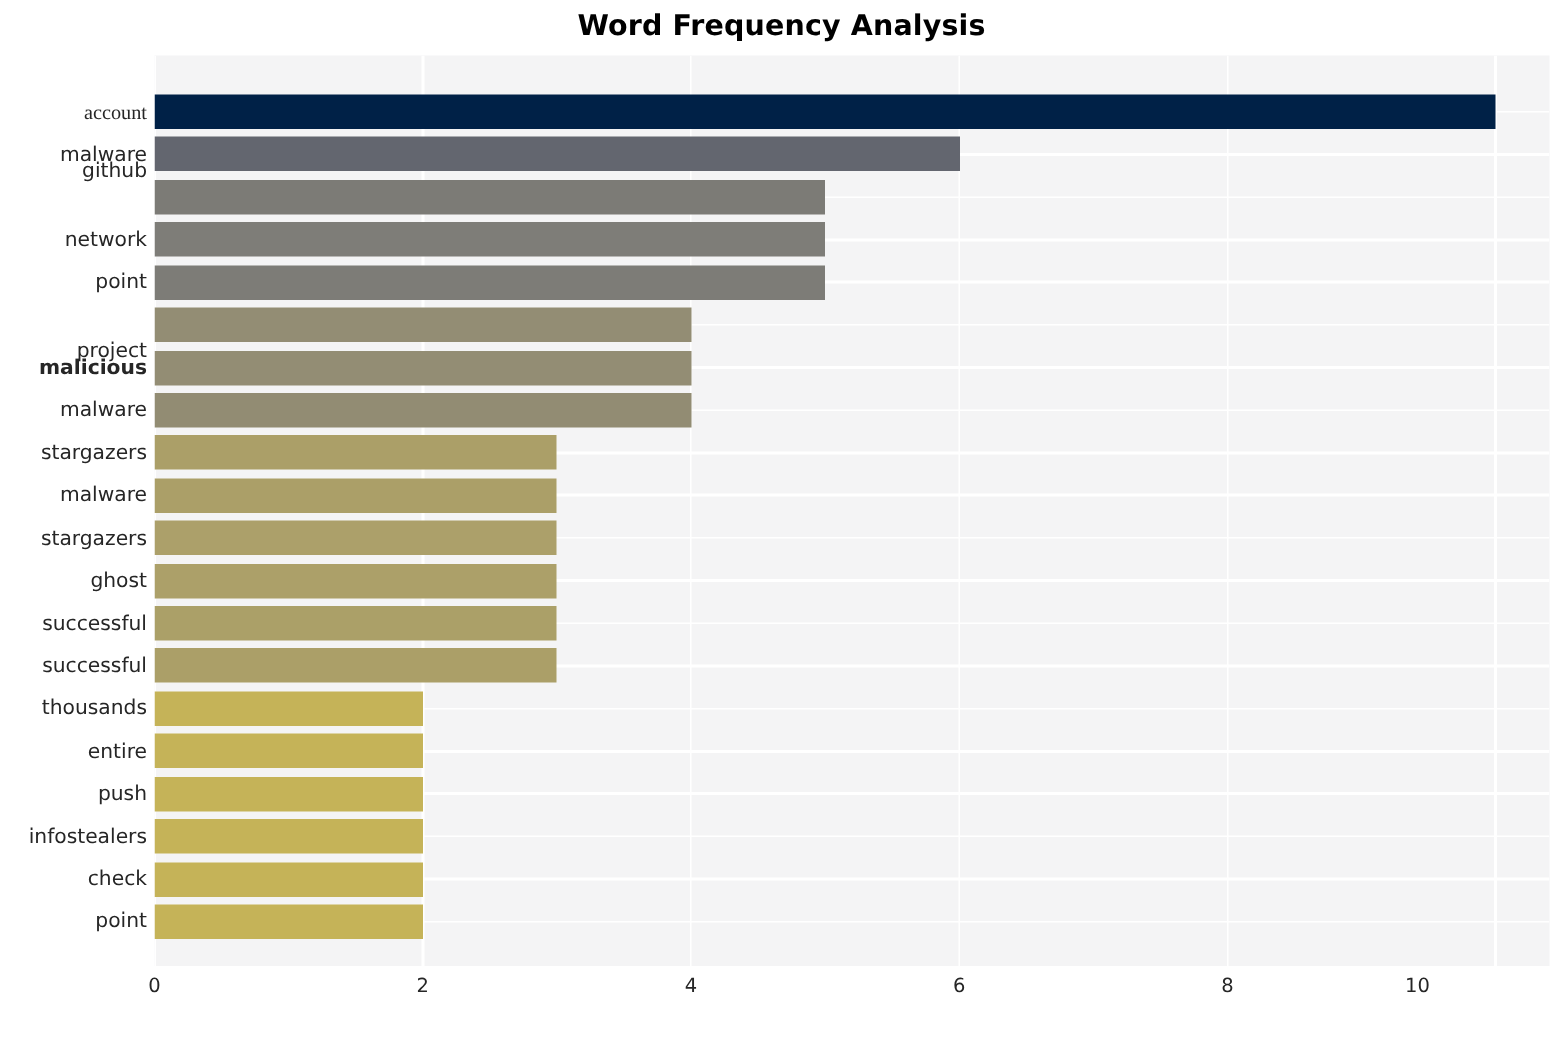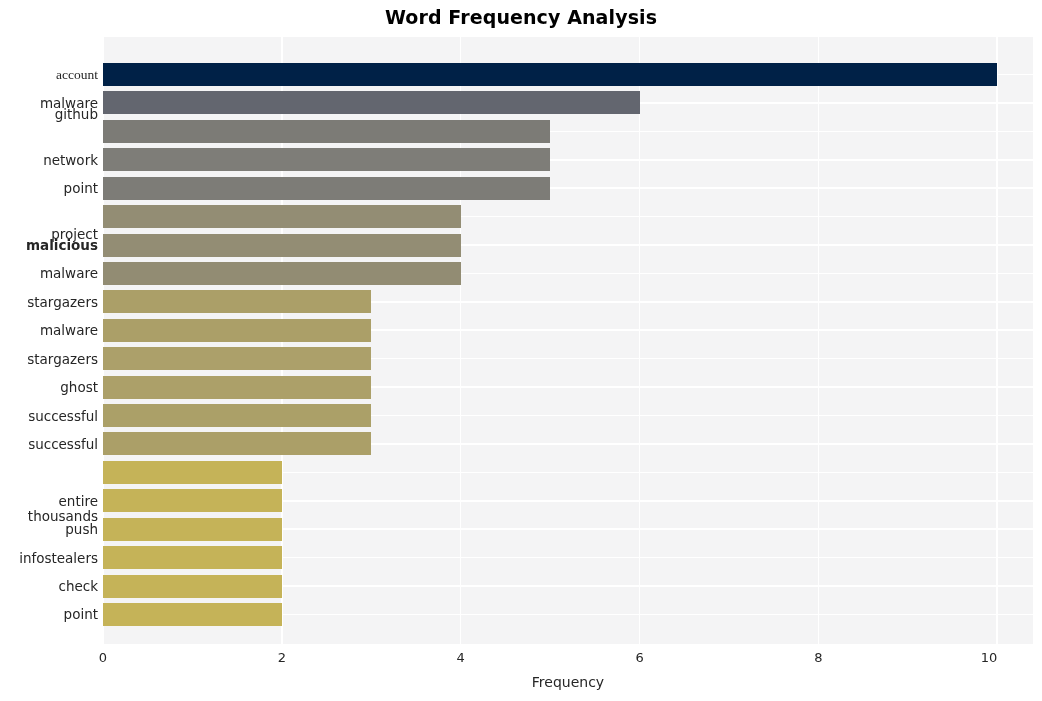--- a/index.html
+++ b/index.html
@@ -177,32 +177,31 @@
       <div class="y-tick-label" style="top: 144.18px;">point</div>
       <div class="y-tick-label" style="top: 190px;">project</div>
       <div class="y-tick-label" style="top: 201.02px; font-weight: bold;">malicious</div>
       <div class="y-tick-label" style="top: 229.44px;">malware</div>
       <div class="y-tick-label" style="top: 257.86px;">stargazers</div>
       <div class="y-tick-label" style="top: 286.28px;">malware</div>
       <div class="y-tick-label" style="top: 314.7px;">stargazers</div>
       <div class="y-tick-label" style="top: 343.12px; margin-left: 28px;">ghost</div>
       <div class="y-tick-label" style="top: 371.54px;">successful</div>
       <div class="y-tick-label" style="top: 399.96px;">successful</div>
-      <div class="y-tick-label" style="top: 428.38px; margin-top: 44px;">thousands</div>
+      <div class="y-tick-label" style="top: 428.38px;">thousands</div>
       <div class="y-tick-label" style="top: 456.8px;">entire</div>
       <div class="y-tick-label" style="top: 485.22px;">push</div>
       <div class="y-tick-label" style="top: 513.64px;">infostealers</div>
       <div class="y-tick-label" style="top: 542.06px;">check</div>
       <div class="y-tick-label" style="top: 570.48px;">point</div>
     </div>
 
   <div id="x-tick-labels">
       <div class="x-tick-label" style="left: 0px;">0</div>
       <div class="x-tick-label" style="left: 178.846px;">2</div>
       <div class="x-tick-label" style="left: 357.692px;">4</div>
       <div class="x-tick-label" style="left: 536.538px;">6</div>
       <div class="x-tick-label" style="left: 715.385px;">8</div>
-      <div class="x-tick-label" style="left: 842px; margin-left: 44px;">10</div>
+      <div class="x-tick-label" style="left: 842px;">10</div>
     </div>
 
-  <div id="x-axis-label">Frequency</div>
 
 </div>
 
 </body></html>

